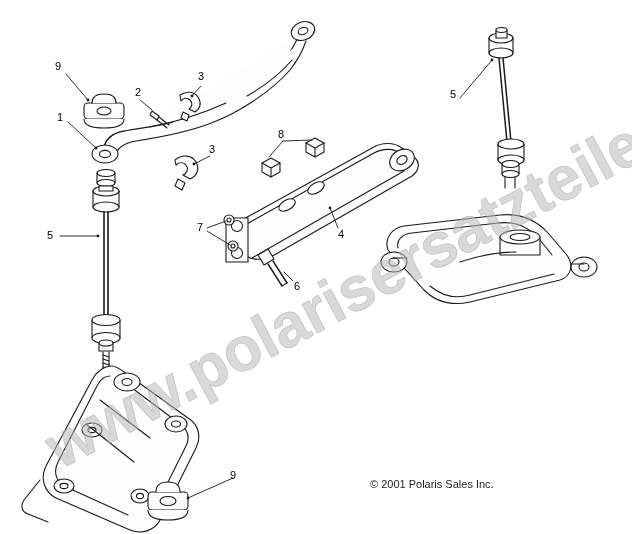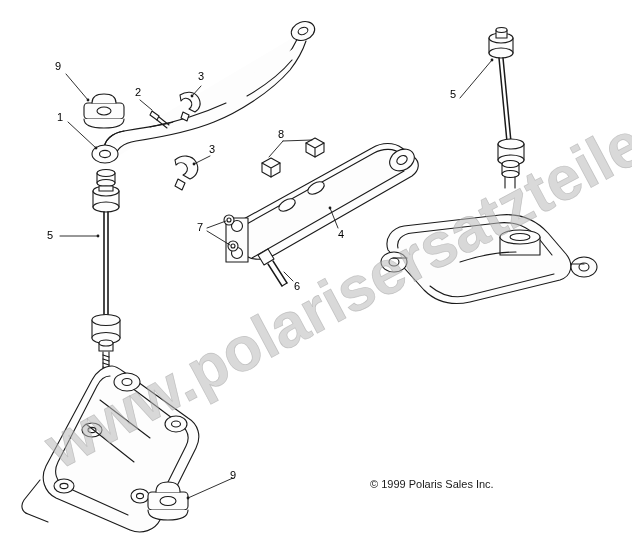--- a/index.html
+++ b/index.html
@@ -271,15 +271,15 @@
   <div class="callout" style="left:57px; top:111px;">1</div>
   <div class="callout" style="left:209px; top:143px;">3</div>
   <div class="callout" style="left:278px; top:128px;">8</div>
   <div class="callout" style="left:450px; top:88px;">5</div>
   <div class="callout" style="left:197px; top:221px;">7</div>
   <div class="callout" style="left:338px; top:228px;">4</div>
   <div class="callout" style="left:47px; top:229px;">5</div>
   <div class="callout" style="left:294px; top:280px;">6</div>
   <div class="callout" style="left:230px; top:469px;">9</div>
 
-  <div id="copyright">© 1999 Polaris Sales Inc.</div>
+  <div id="copyright">© 2001 Polaris Sales Inc.</div>
 
 </div>
 
 </body></html>

